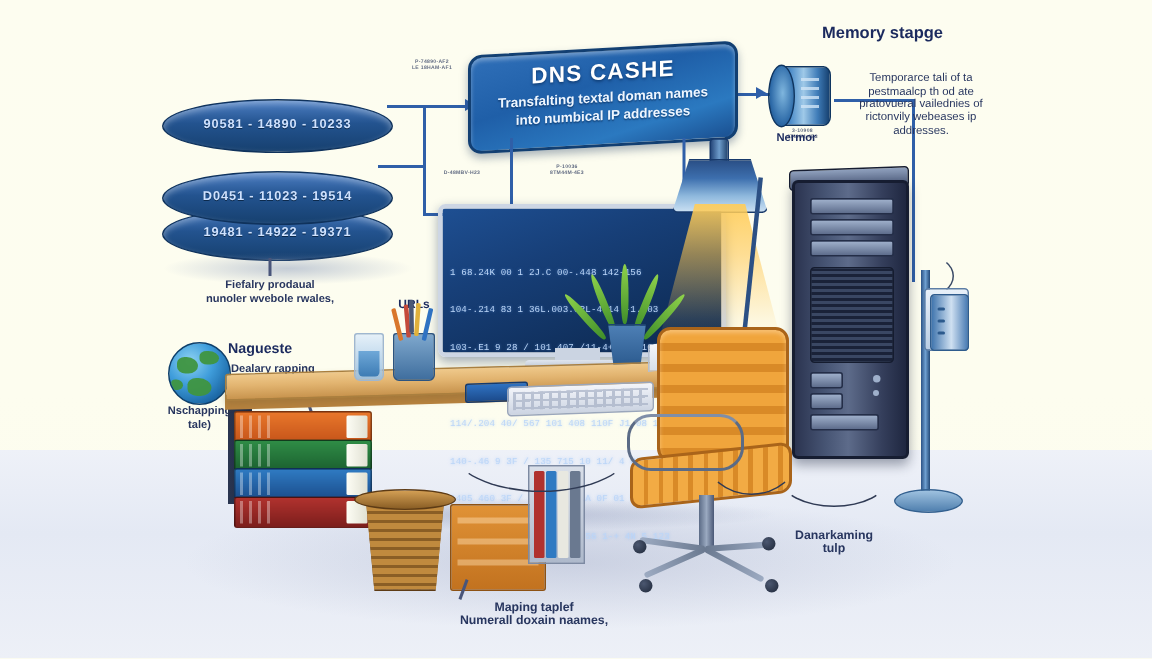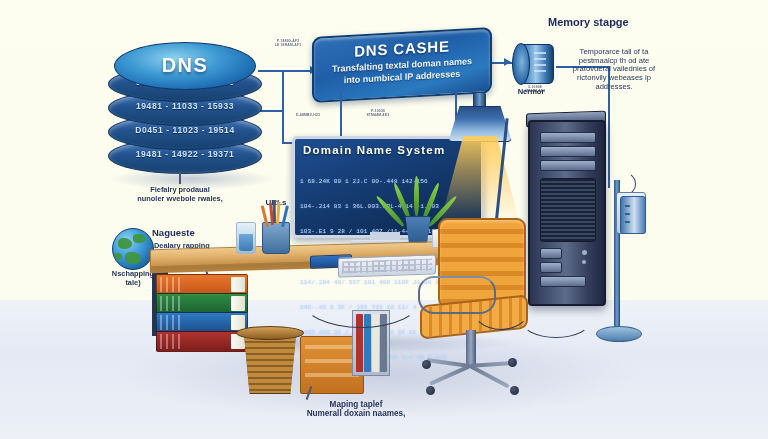--- a/index.html
+++ b/index.html
@@ -233,28 +233,22 @@
   <div class="vline" style="left:608px;top:66px;height:122px;"></div>
   <div class="hline" style="left:556px;top:66px;width:54px;"></div>
 
   <div class="abs" id="dnsdb">
     <div class="cyl-ring" style="top:96px;">
       <div class="rowtxt">19481 - 14922 - 19371</div>
     </div>
     <div class="cyl-ring" style="top:72px;">
       <div class="rowtxt">D0451 - 11023 - 19514</div>
     </div>
-    <div class="cyl-ring" style="top:48px;">
-      <div class="rowtxt">19481 - 11033 - 15933</div>
-    </div>
     <div class="cyl-ring" style="top:24px;">
       <div class="rowtxt">90581 - 14890 - 10233</div>
-    </div>
-    <div id="dnstop">
-      <div class="dnsword">DNS</div>
     </div>
     <div id="dnsshadow"></div>
   </div>
 
   <div class="micro" style="left:258px;top:40px;width:60px;white-space:pre-line;">P-74890-AF2
 LE 18HAM-AF1</div>
   <div class="micro" style="left:278px;top:114px;width:60px;">D-48MBV-H23</div>
   <div class="micro" style="left:348px;top:110px;width:60px;white-space:pre-line;">P-10036
 8TM44M-4E3</div>
   <div class="micro" style="left:508px;top:86px;width:54px;white-space:pre-line;">3-10908
@@ -306,21 +300,20 @@
     <div class="land" style="left:12px;top:23px;width:16px;height:12px;"></div>
     <div class="land" style="left:1px;top:24px;width:8px;height:7px;"></div>
   </div>
   <div class="lbl sub" style="left:104px;top:270px;width:58px;font-size:7.4px;font-weight:700;color:#28365f;">
     <span>Nschapping</span><br>
     <span>tale)</span>
   </div>
 
   <div class="abs" id="monitor">
     <div id="screen">
-      <div class="dnstitle">Domain Name  System</div>
       <div class="codeblk">
         <div>1 68.24K 00 1 2J.C 00-.448 142-156</div>
         <div>104-.214 83 1 36L.003.CRL-4 14 -1.203</div>
         <div>103-.E1 9 28 / 101 407 /11-4+4  0-109</div>
         <div>117-.204 36 L 46 3 1.5 140-06 40 1 J 3 9 100</div>
         <div>114/.204 40/ 567 101 408 110F J1 08 1-100</div>
         <div>140-.46 9 3F / 135 715 10 11/ 4 09 1-109</div>
         <div>1405 460 3F / 453 J08 JLA 0F 01 1 0-103</div>
         <div>175-/ 11 72 J5/ 452-10R 56 1-+ 4N 5.123</div>
       </div>
@@ -446,14 +439,18 @@
        border-color:transparent transparent #2f3a54 transparent;"></div>
   <div class="cable" style="left:300px;top:268px;width:120px;height:58px;border-radius:50%;
        border-color:transparent transparent #2f3a54 transparent;"></div>
 
   <div class="lbl sub" style="left:268px;top:400px;width:176px;font-size:8.2px;font-weight:700;color:#28365f;">
     <span>Maping taplef</span><br>
     <span>Numerall doxain naames,</span>
   </div>
   <div class="vline" style="left:308px;top:386px;height:14px;background:#49557a;transform:rotate(20deg);"></div>
 
+  <div class="lbl sub" style="left:508px;top:352px;width:96px;font-size:8.2px;font-weight:700;color:#28365f;">
+    <span>Danarkaming</span><br>
+    <span>tulp</span>
+  </div>
 
 </div>
 
 </body></html>

